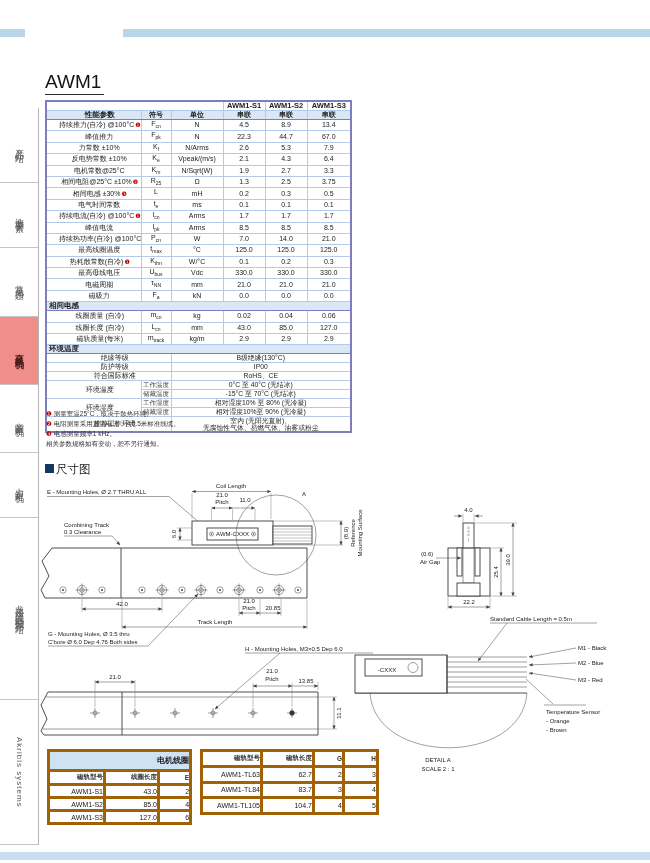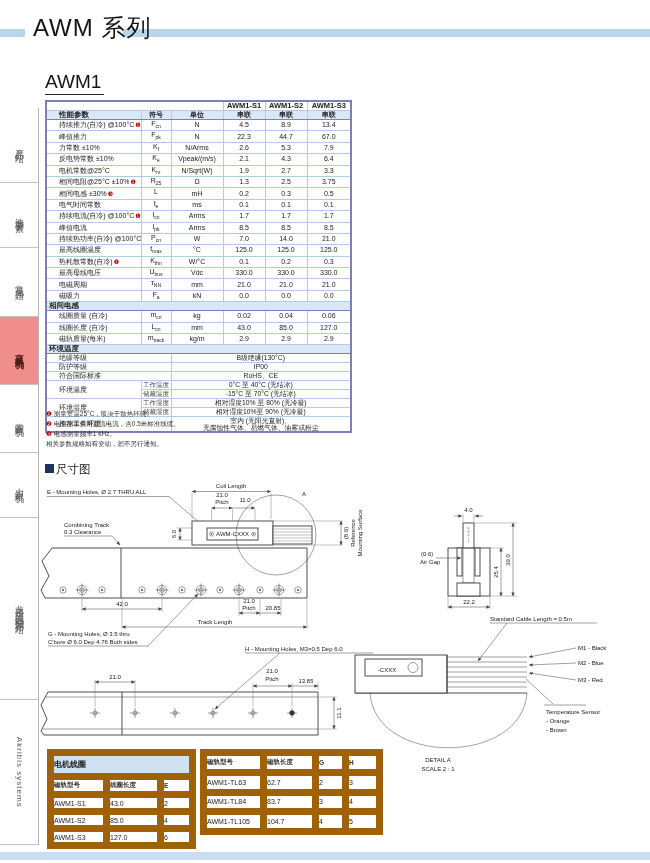--- a/index.html
+++ b/index.html
@@ -15,21 +15,21 @@
   .tab{display:flex;align-items:center;justify-content:center;border-bottom:1px solid #c4c4c4;box-sizing:border-box}
   .tab span{writing-mode:vertical-rl;text-orientation:upright;font-size:9px;color:#5a5a5a;letter-spacing:2px;line-height:1}
   .tab.active{background:#ef8e8a}
   .tab.active span{color:#4c1d1a;font-weight:bold}
   .brand{display:flex;align-items:center;justify-content:center;border-bottom:1px solid #c4c4c4;box-sizing:border-box}
   .brand span{writing-mode:vertical-rl;font-size:8px;color:#5a5a5a;letter-spacing:1px}
   
   table.spec{position:absolute;left:45px;top:100px;width:305px;height:308px;border-collapse:collapse;table-layout:fixed;
              font-size:7px;background:#fff;border:2px solid #7d7dc1}
   .spec td{border:1px solid #b2cbe6;text-align:center;padding:0;line-height:8px;white-space:nowrap;overflow:hidden}
-  .spec td.lab{text-align:left;padding-left:12px}
+  .spec td.lab{text-align:center;padding-left:12px}
   .spec tr.mdl td{font-weight:bold;font-size:7.5px}
   .spec tr.hdr td{background:#d9e7f6;font-weight:bold;border-bottom:1.2px solid #7d7dc1}
   .spec tr.hdr td.lab{font-size:7.5px}
   .spec tr.sec td{background:#d9e7f6;font-weight:bold;text-align:left;padding-left:2px;font-size:7.5px;
                   border-top:1.2px solid #7d7dc1;border-bottom:1.2px solid #7d7dc1}
   .spec .nt{color:#c00000;font-size:6px;margin-left:1px}
   .spec sub{font-size:5px}
   .spec td.subh{font-size:6.5px;color:#444}
   .spec td.val2{font-size:6.8px}
   .spec .two{line-height:7px;font-size:6.8px}
@@ -44,33 +44,32 @@
   svg.drw text{font-size:6px;fill:#222;font-family:"Liberation Sans","DejaVu Sans",sans-serif}
   .mid{text-anchor:middle}
   .f5{font-size:5px}.f55{font-size:5.5px}.f48{font-size:4.8px}.f9{font-size:8.5px}.f65{font-size:6.5px}
   .g{stroke:#3a3a3a;stroke-width:0.9;fill:none}
   .gf{stroke:#3a3a3a;stroke-width:0.9;fill:#fff}
   .t{stroke:#3a3a3a;stroke-width:0.5;fill:none}
   .d{stroke:#555;stroke-width:0.55;fill:none}
   .x{stroke:#777;stroke-width:0.45;fill:none}
   
   table.btab{position:absolute;border-collapse:collapse;table-layout:fixed;font-size:7px;background:#fff;border:1.6px solid #8b8bc6}
-  .btab td{border:7px solid #a16207;text-align:left;padding:0;overflow:hidden;white-space:nowrap}
+  .btab td{border:3px solid #a16207;text-align:right;padding:0;overflow:hidden;white-space:nowrap}
   .btab td.ttl{background:#cfe2f3;font-weight:bold;font-size:8px;height:17px}
   .btab td.hd{font-weight:bold;font-size:6.5px;color:#333}
   .foot{position:absolute;left:0;right:0;top:852px;height:8px;background:#c9def0}
 </style>
 </head>
 <body>
 
 <div class="page">
 
   <div class="bar l"></div>
   <div class="bar r"></div>
-  <div class="series">AWM 系列</div>
   <div class="model">AWM1</div>
 
   <div class="side">
     <div class="tab" style="height:75px">
         <span>产品介绍</span>
       </div>
     <div class="tab" style="height:65px">
         <span>选型要素</span>
       </div>
     <div class="tab" style="height:69px">

